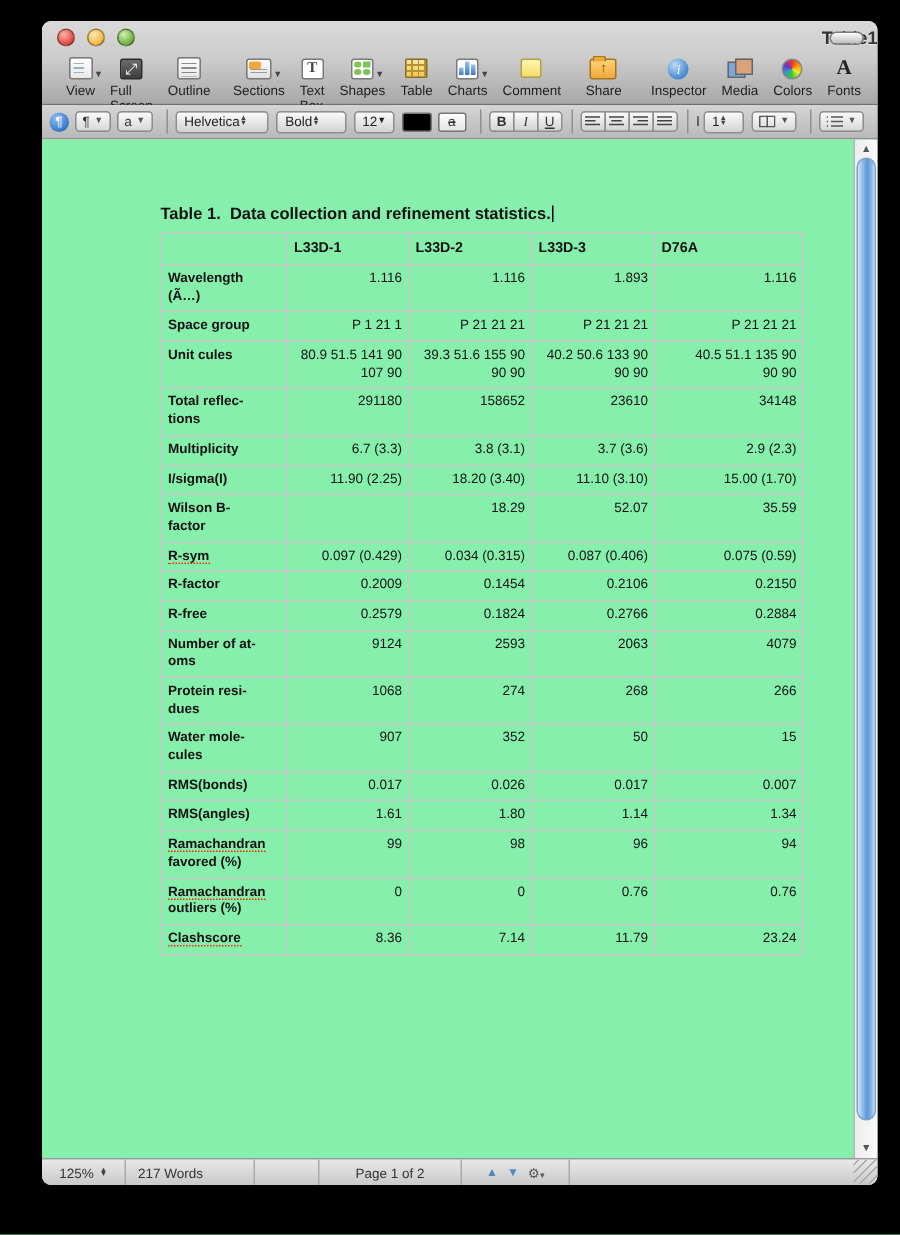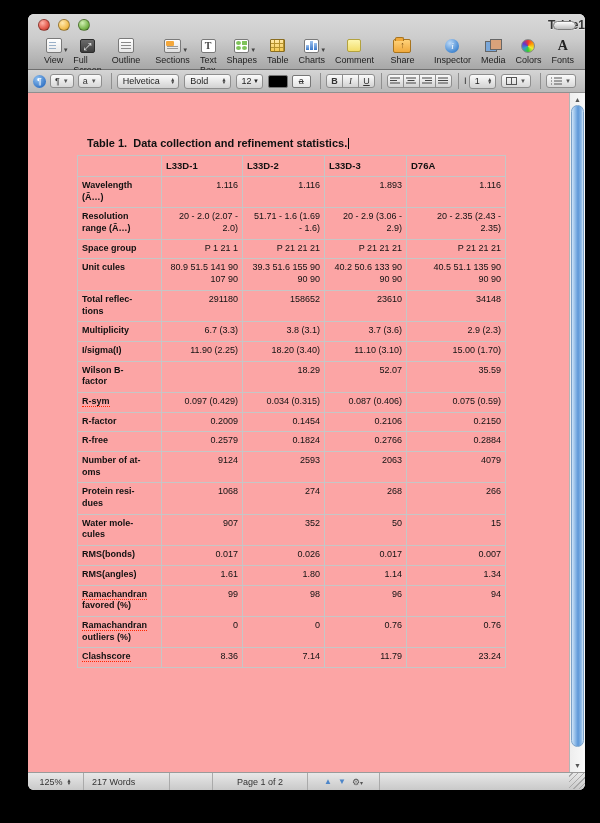--- a/index.html
+++ b/index.html
@@ -72,40 +72,40 @@
   .i-fonts{font-family:"Liberation Serif",serif;font-size:14px;font-weight:bold;color:#222;line-height:14px;}
   
   .fmtbar{height:22px;background:linear-gradient(#d5d5d5,#b9b9b9);border-bottom:1px solid #8f8f8f;
           display:flex;align-items:center;padding:0 5px;flex:0 0 auto;}
   .f-circle{width:13px;height:13px;border-radius:50%;background:radial-gradient(circle at 35% 30%,#8fc0f0,#3878c8 70%);
           color:#fff;font-size:9px;text-align:center;line-height:13px;margin-right:4px;flex:0 0 auto;}
   .f-btn{height:14px;background:linear-gradient(#fbfbfb,#d8d8d8);border:1px solid #8e8e8e;border-radius:3px;
          font-size:9px;color:#333;display:flex;align-items:center;padding:0 4px;gap:3px;margin-right:4px;box-sizing:border-box;}
   .f-btn .dn{font-size:6px;color:#555;}
   .f-pop{height:15px;background:linear-gradient(#fbfbfb,#d2d2d2);border:1px solid #8e8e8e;border-radius:3px;
-         font-size:9px;color:#222;display:flex;align-items:center;justify-content:space-between;
+         font-size:9px;color:#222;display:flex;align-items:center;justify-content:flex-start;
          padding:0 3px 0 5px;margin-right:5px;box-sizing:border-box;}
   .updn{display:inline-flex;flex-direction:column;line-height:3px;font-size:5px;color:#444;}
   .f-div{width:1px;height:16px;background:#8f8f8f;margin:0 5px;flex:0 0 auto;}
   .f-well{width:26px;height:13px;border:1px solid #777;border-radius:2px;background:#000;margin-right:4px;box-sizing:border-box;}
   .f-well.hl{background:linear-gradient(#fff,#e3e3e3);color:#333;font-size:9px;text-align:center;line-height:11px;text-decoration:line-through;}
   .f-sq{width:17px;height:14px;background:linear-gradient(#fbfbfb,#d2d2d2);border:1px solid #8e8e8e;
         font-size:9px;color:#333;display:flex;align-items:center;justify-content:center;box-sizing:border-box;margin-right:-1px;}
   .f-sq.b{font-weight:bold;border-radius:3px 0 0 3px;}
   .f-sq.i{font-style:italic;font-family:"Liberation Serif",serif;}
   .f-sq.u{text-decoration:underline;border-radius:0 3px 3px 0;}
   .f-sq svg{display:block;}
   .f-group{display:flex;margin-right:2px;}
   .f-spacing-icn{font-size:9px;color:#333;margin-right:2px;}
   
-  .content{flex:1;position:relative;background:#fca5a5;display:flex;overflow:hidden;}
+  .content{flex:1;position:relative;background:#86efac;display:flex;overflow:hidden;padding-left:20px;}
   .page{flex:1;position:relative;}
   .doc-title{position:absolute;left:59px;top:44px;font-size:11px;font-weight:bold;color:#111;white-space:pre-wrap;}
   .caret{display:inline-block;width:1px;height:11px;background:#000;vertical-align:-2px;margin-left:1px;}
-  table.stats{position:absolute;left:49px;top:62px;border-collapse:collapse;table-layout:fixed;width:428px;
+  table.stats{position:absolute;left:59px;top:62px;border-collapse:collapse;table-layout:fixed;width:428px;
         font-size:9px;color:#111;}
   table.stats td,table.stats th{border:1px solid #c6c6c6;vertical-align:top;box-sizing:border-box;}
   table.stats th{font-weight:bold;text-align:left;padding:4px 4px 5px 4px;font-size:9.5px;}
   table.stats td.lbl{font-weight:bold;padding:3px 3px 4px 4px;line-height:1.3;}
   table.stats td.val{text-align:right;padding:3px 4px 4px 3px;white-space:pre-line;line-height:1.3;}
   .misspell{border-bottom:1px dotted #ff2600;}
   
   .vscroll{flex:0 0 15px;border-left:1px solid #b5b5b5;background:linear-gradient(90deg,#eee,#f9f9f9);
            position:relative;}
   .sb-arrow{position:absolute;left:0;right:0;height:12px;display:flex;align-items:center;justify-content:center;
@@ -380,31 +380,20 @@
           </thead>
         <tbody>
             <tr>
               <td class="lbl">Wavelength<br>(Ã…)</td>
               <td class="val">1.116</td>
               <td class="val">1.116</td>
               <td class="val">1.893</td>
               <td class="val">1.116</td>
             </tr>
             <tr>
-              <td class="lbl">Resolution<br>range (Ã…)</td>
-              <td class="val">20  - 2.0 (2.07 -
-2.0)</td>
-              <td class="val">51.71  - 1.6 (1.69
-- 1.6)</td>
-              <td class="val">20  - 2.9 (3.06 -
-2.9)</td>
-              <td class="val">20  - 2.35 (2.43 -
-2.35)</td>
-            </tr>
-            <tr>
               <td class="lbl">Space group</td>
               <td class="val">P 1 21 1</td>
               <td class="val">P 21 21 21</td>
               <td class="val">P 21 21 21</td>
               <td class="val">P 21 21 21</td>
             </tr>
             <tr>
               <td class="lbl">Unit cules</td>
               <td class="val">80.9 51.5 141 90
 107 90</td>

